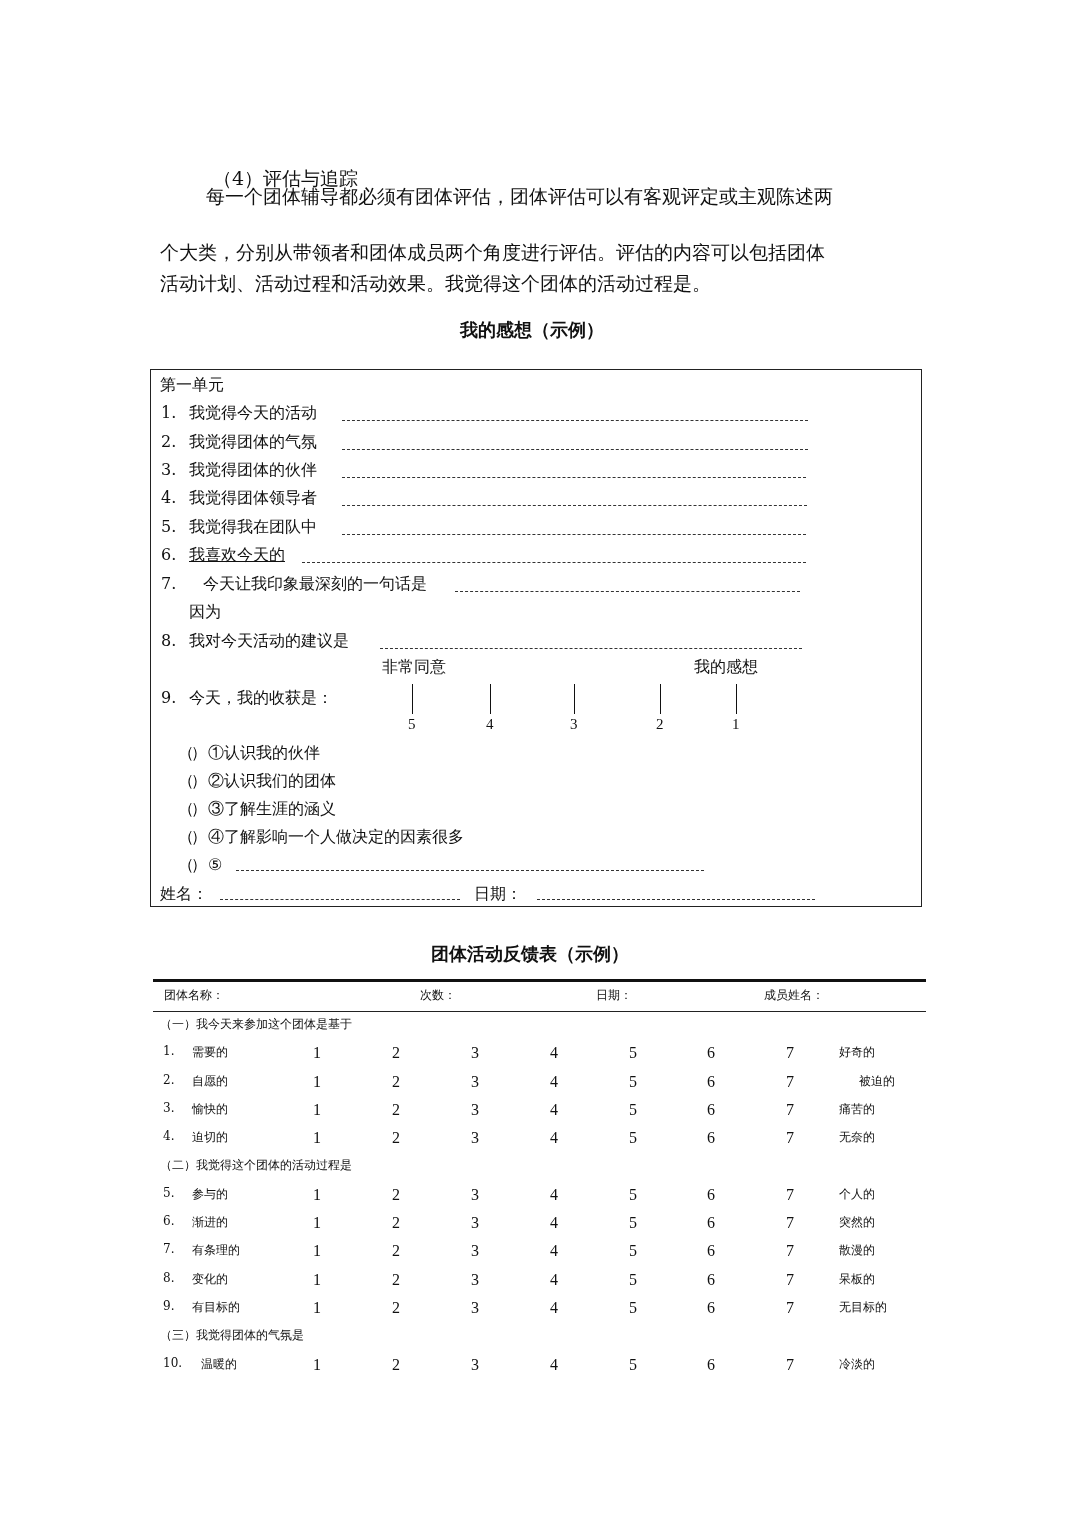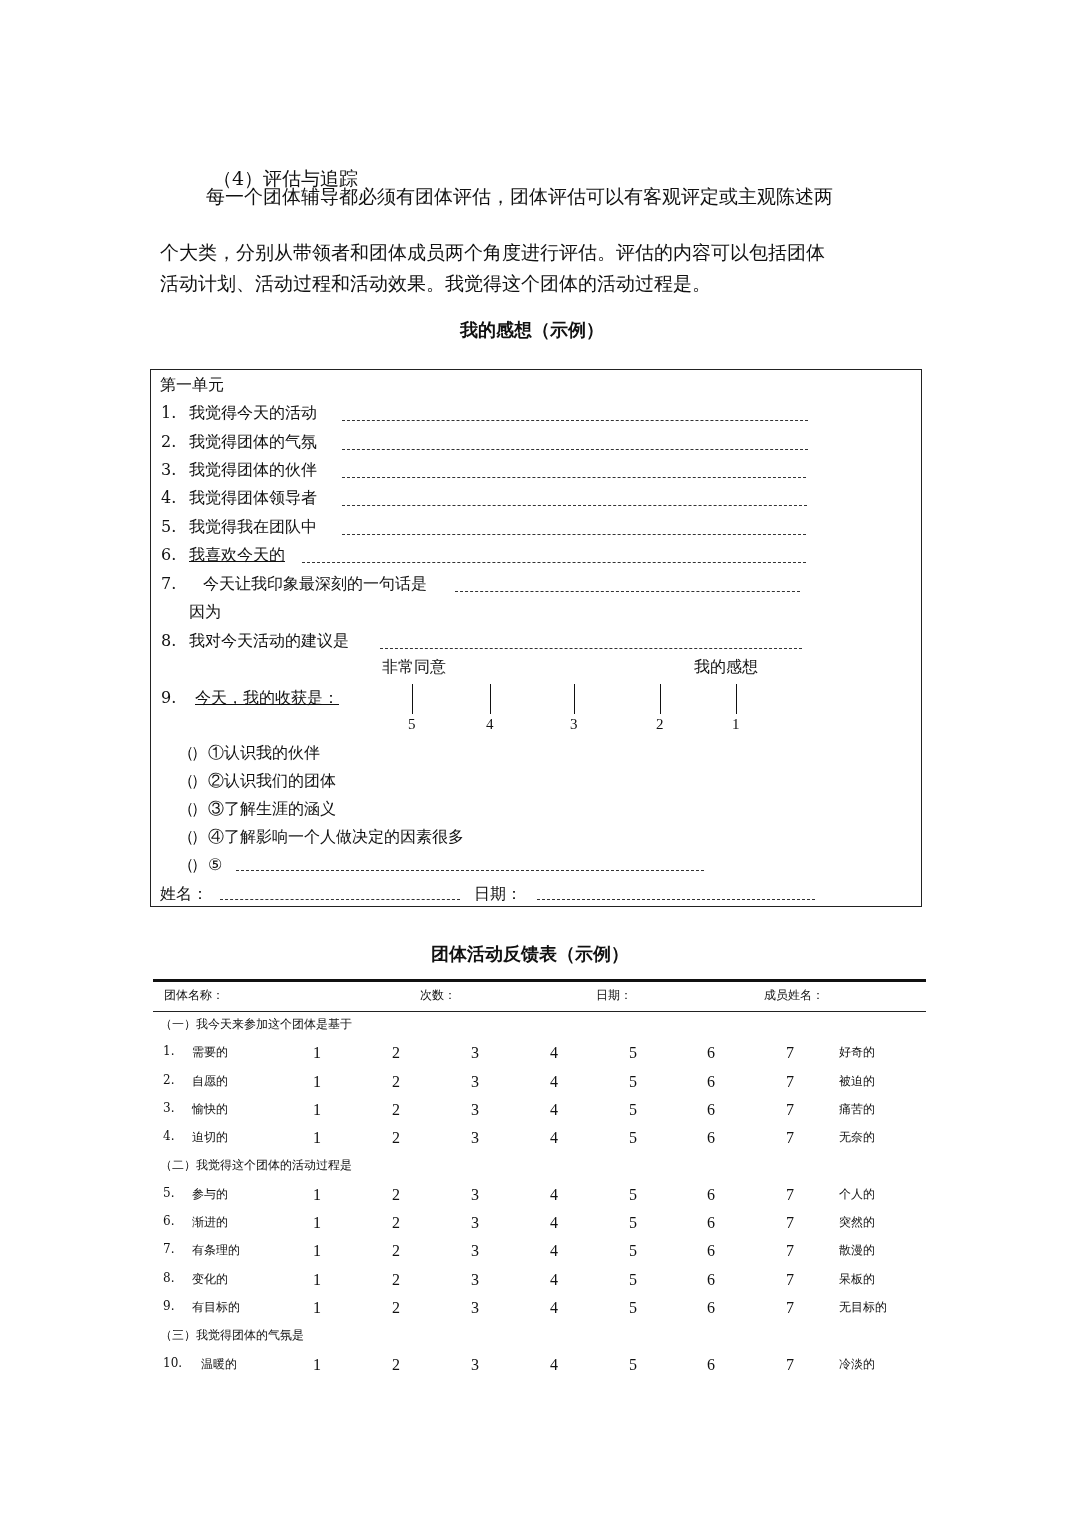--- a/index.html
+++ b/index.html
@@ -70,21 +70,21 @@
     <div class="blank" style="left:455px; top:591px; width:345px;"></div>
     <div class="abs f16" style="left:189px; top:602px;">因为</div>
     <div class="abs f16" style="left:161px; top:631px;">8.</div>
     <div class="abs f16" style="left:189px; top:631px;">我对今天活动的建议是</div>
     <div class="blank" style="left:380px; top:648px; width:422px;"></div>
   </div>
 
 <div class="abs f16" style="left:382px; top:657px;">非常同意</div>
 <div class="abs f16" style="left:694px; top:657px;">我的感想</div>
 <div class="abs f16" style="left:161px; top:688px;">9.</div>
-<div class="abs f16" style="left:195px; top:688px;text-decoration:underline;">今天，我的收获是：</div>
+<div class="abs f16" style="left:189px; top:688px;">今天，我的收获是：</div>
 <div id="scale">
     <div class="tick" style="left:412px; top:684px;"></div>
     <div class="ticknum" style="left:408px; top:716px;">5</div>
     <div class="tick" style="left:490px; top:684px;"></div>
     <div class="ticknum" style="left:486px; top:716px;">4</div>
     <div class="tick" style="left:574px; top:684px;"></div>
     <div class="ticknum" style="left:570px; top:716px;">3</div>
     <div class="tick" style="left:660px; top:684px;"></div>
     <div class="ticknum" style="left:656px; top:716px;">2</div>
     <div class="tick" style="left:736px; top:684px;"></div>
@@ -126,21 +126,21 @@
     <div class="cell" style="left:839px; top:1044px;">好奇的</div>
     <div class="cell" style="left:163px; top:1073px;">2.</div>
     <div class="cell" style="left:192px; top:1073px;">自愿的</div>
     <div class="num" style="left:313px; top:1073px;">1</div>
     <div class="num" style="left:392px; top:1073px;">2</div>
     <div class="num" style="left:471px; top:1073px;">3</div>
     <div class="num" style="left:550px; top:1073px;">4</div>
     <div class="num" style="left:629px; top:1073px;">5</div>
     <div class="num" style="left:707px; top:1073px;">6</div>
     <div class="num" style="left:786px; top:1073px;">7</div>
-    <div class="cell" style="left:839px; top:1073px;">被迫的</div>
+    <div class="cell" style="left:859px; top:1073px;">被迫的</div>
     <div class="cell" style="left:163px; top:1101px;">3.</div>
     <div class="cell" style="left:192px; top:1101px;">愉快的</div>
     <div class="num" style="left:313px; top:1101px;">1</div>
     <div class="num" style="left:392px; top:1101px;">2</div>
     <div class="num" style="left:471px; top:1101px;">3</div>
     <div class="num" style="left:550px; top:1101px;">4</div>
     <div class="num" style="left:629px; top:1101px;">5</div>
     <div class="num" style="left:707px; top:1101px;">6</div>
     <div class="num" style="left:786px; top:1101px;">7</div>
     <div class="cell" style="left:839px; top:1101px;">痛苦的</div>

